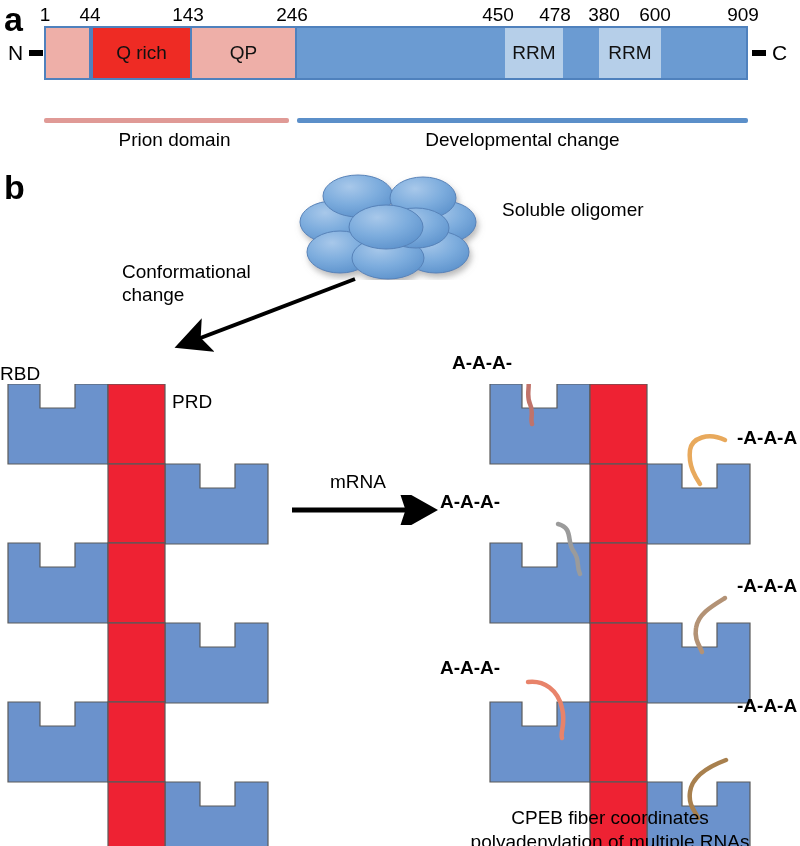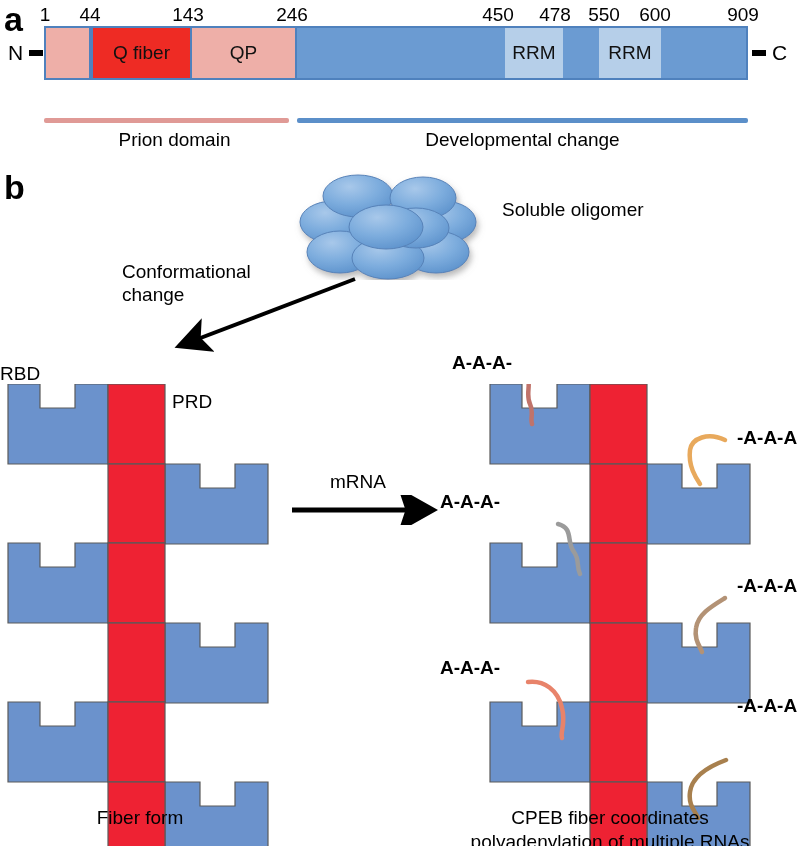--- a/index.html
+++ b/index.html
@@ -46,35 +46,35 @@
 <div id="panel-a">
 
   <div class="panel-letter abs" style="left:4px;top:2px;">a</div>
 
   <div class="tick-label abs" style="left:30px;top:5px;width:30px;">1</div>
   <div class="tick-label abs" style="left:72px;top:5px;width:36px;">44</div>
   <div class="tick-label abs" style="left:167px;top:5px;width:42px;">143</div>
   <div class="tick-label abs" style="left:271px;top:5px;width:42px;">246</div>
   <div class="tick-label abs" style="left:477px;top:5px;width:42px;">450</div>
   <div class="tick-label abs" style="left:534px;top:5px;width:42px;">478</div>
-  <div class="tick-label abs" style="left:583px;top:5px;width:42px;">550</div>
+  <div class="tick-label abs" style="left:583px;top:5px;width:42px;">380</div>
   <div class="tick-label abs" style="left:634px;top:5px;width:42px;">600</div>
   <div class="tick-label abs" style="left:720px;top:5px;width:46px;">909</div>
 
   <div class="term abs" style="left:8px;top:42px;">N</div>
   <div class="term-dash" style="left:29px;top:50px;"></div>
 
   <div class="domain-bar">
 
     <div class="seg seg-pink seg-div" style="left:0px;width:45px;">
       <span></span>
     </div>
 
     <div class="seg seg-red" style="left:45px;width:101px;">
-      <span>Q fiber</span>
+      <span>Q rich</span>
     </div>
 
     <div class="seg seg-pink seg-div" style="left:146px;width:105px;">
       <span>QP</span>
     </div>
 
     <div class="seg seg-blue" style="left:251px;width:208px;">
       <span></span>
     </div>
 
@@ -167,21 +167,20 @@
 
       <rect x="108" y="0" width="57" height="80" fill="#ee2233"></rect>
       <rect x="108" y="80" width="57" height="79" fill="#ee2233"></rect>
       <rect x="108" y="159" width="57" height="80" fill="#ee2233"></rect>
       <rect x="108" y="239" width="57" height="79" fill="#ee2233"></rect>
       <rect x="108" y="318" width="57" height="80" fill="#ee2233"></rect>
       <rect x="108" y="398" width="57" height="80" fill="#ee2233"></rect>
     </g>
   </svg>
 
-  <div class="caption" style="left:40px;top:656px;width:200px;">Fiber form</div>
 
   <div class="lbl" style="left:330px;top:320px;">mRNA</div>
   <svg class="abs" style="left:288px;top:345px;" width="160" height="30" viewBox="0 0 160 30">
     <defs>
       <marker id="arrhead2" markerWidth="8" markerHeight="9" refX="6" refY="4.5" orient="auto">
         <polygon points="0,0 8,4.5 0,9 1.5,4.5" fill="#000"></polygon>
       </marker>
     </defs>
     <line x1="4" y1="15" x2="140" y2="15" stroke="#000" stroke-width="5" marker-end="url(#arrhead2)"></line>
   </svg>

